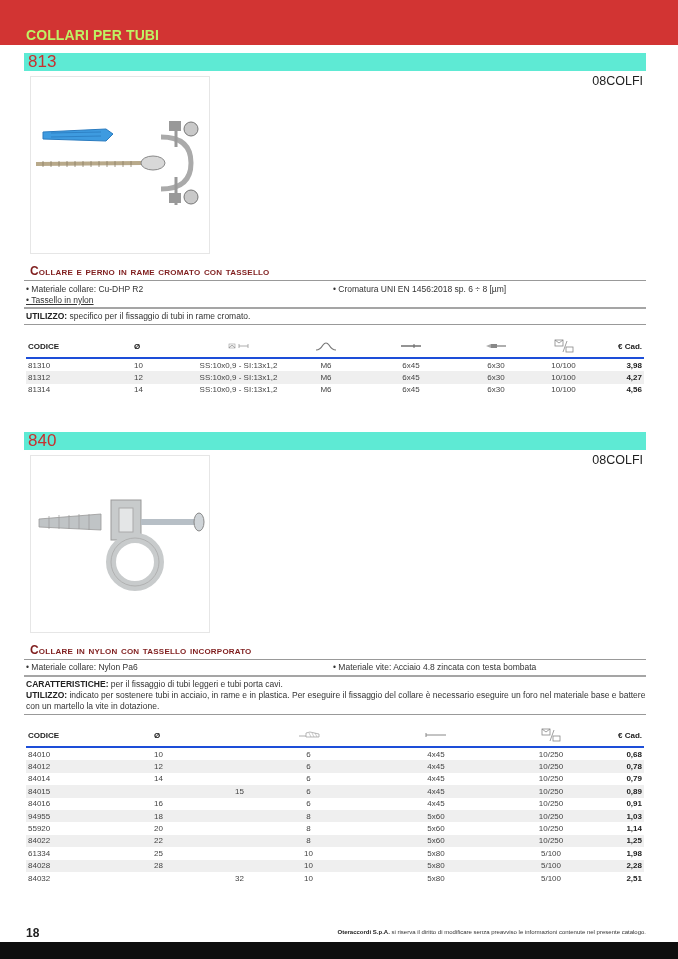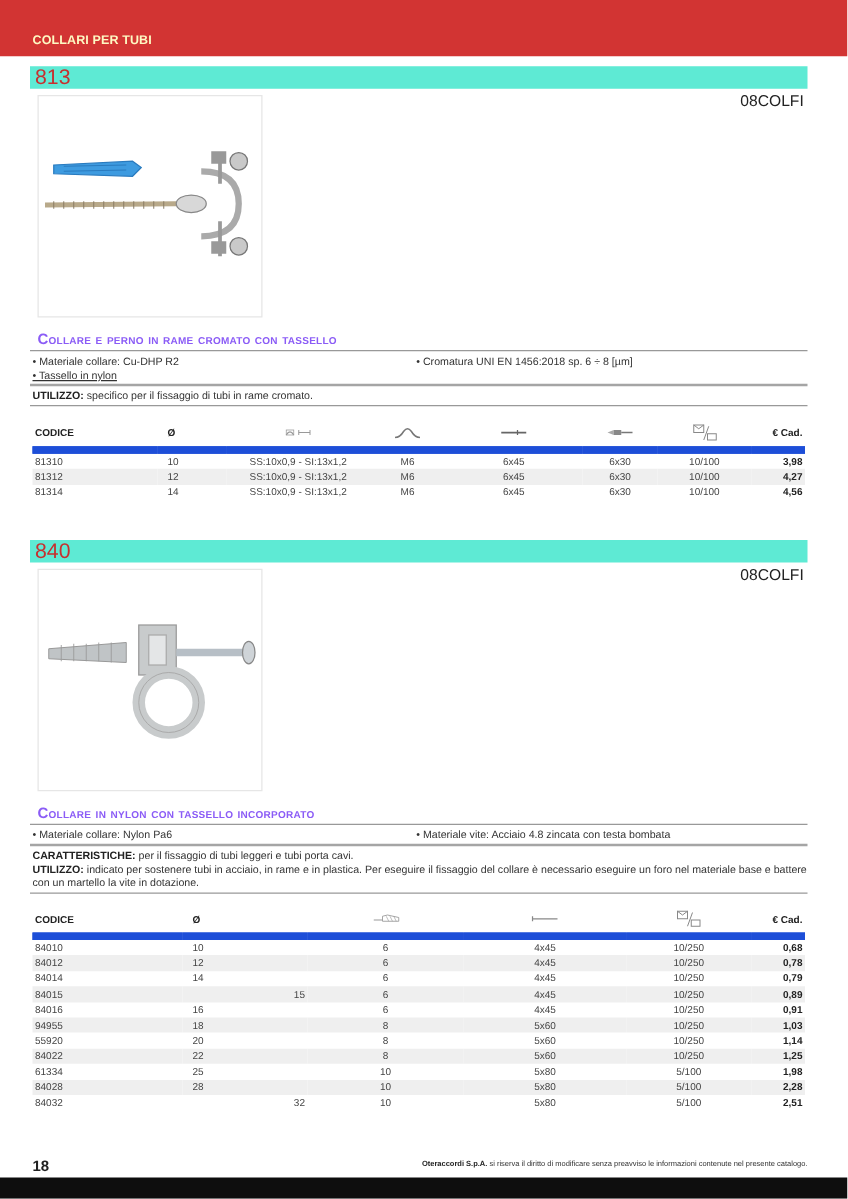--- a/index.html
+++ b/index.html
@@ -5,56 +5,56 @@
   html, body { margin: 0; padding: 0; }
   body {
     width: 678px; height: 959px; position: relative; overflow: hidden;
     background: #ffffff; font-family: "DejaVu Sans", sans-serif; color: #333;
   }
   .topbar {
     position: absolute; left: 0; top: 0; width: 678px; height: 45px;
     background: #d23433;
   }
   .topbar .title {
-    position: absolute; left: 26px; top: 27px; color: #fef9c3;
-    font-family: "Liberation Sans", sans-serif; font-size: 10px; font-weight: bold;
+    position: absolute; left: 26px; top: 27px; color: #bef264;
+    font-family: "Liberation Sans", sans-serif; font-size: 14px; font-weight: bold;
     letter-spacing: 0.1px;
   }
   .secbar {
     position: absolute; left: 24px; width: 622px; height: 18px; background: #5eead4;
   }
   .secbar .num {
     position: absolute; left: 4px; top: -1px; color: #c7302f;
     font-family: "Liberation Sans", sans-serif; font-size: 17px;
   }
   .code {
     position: absolute; right: 35px; font-family: "Liberation Sans", sans-serif;
     font-size: 12.5px; color: #222;
   }
   .photo {
     position: absolute; left: 30px; width: 178px; border: 1px solid #e6e6e6; background: #fff;
   }
   .photo svg { width: 100%; height: 100%; display: block; }
   .prodtitle {
     position: absolute; left: 30px; width: 616px;
-    font-family: "Liberation Sans", sans-serif; font-weight: bold; color: #8b5cf6;
+    font-family: "Liberation Sans", sans-serif; font-weight: bold; color: #7f1d1d;
     font-variant: small-caps; font-size: 12px; letter-spacing: 0.2px;
   }
   .rule { position: absolute; left: 24px; width: 622px; height: 1px; background: #999; }
   .rule.thick { height: 2px; background: #a5a5a5; }
   .feat { position: absolute; font-family: "Liberation Sans", sans-serif; font-size: 8.5px; color: #333; }
   .para { position: absolute; left: 26px; width: 622px; font-family: "Liberation Sans", sans-serif; font-size: 8.5px; color: #333; line-height: 11px; }
   .para b { color: #222; }
   table.prod {
     position: absolute; left: 26px; width: 618px; border-collapse: collapse;
     font-family: "Liberation Sans", sans-serif; font-size: 8px; color: #444;
   }
   table.prod th {
     font-weight: bold; font-size: 8px; color: #222; text-align: center; height: 22px;
-    border-bottom: 6px solid #1d4ed8; padding: 0 2px; vertical-align: middle;
+    border-bottom: 2px solid #1d4ed8; padding: 0 2px; vertical-align: middle;
   }
   table.prod th.left, table.prod td.left { text-align: left; }
   table.prod th.right, table.prod td.right { text-align: right; }
   table.prod td { text-align: center; height: 12.4px; padding: 0 2px; }
   table.prod tr:nth-child(even) td { background: #efefef; }
   table.prod td.price { font-weight: bold; color: #222; }
   .hicon { display: inline-block; vertical-align: middle; }
   .footer-num { position: absolute; left: 26px; top: 926px; font-family: "Liberation Sans", sans-serif; font-weight: bold; font-size: 12px; color: #222; }
   .footer-note { position: absolute; right: 32px; top: 929px; font-family: "Liberation Sans", sans-serif; font-size: 6px; color: #333; }
   .footer-note b { color: #222; }

